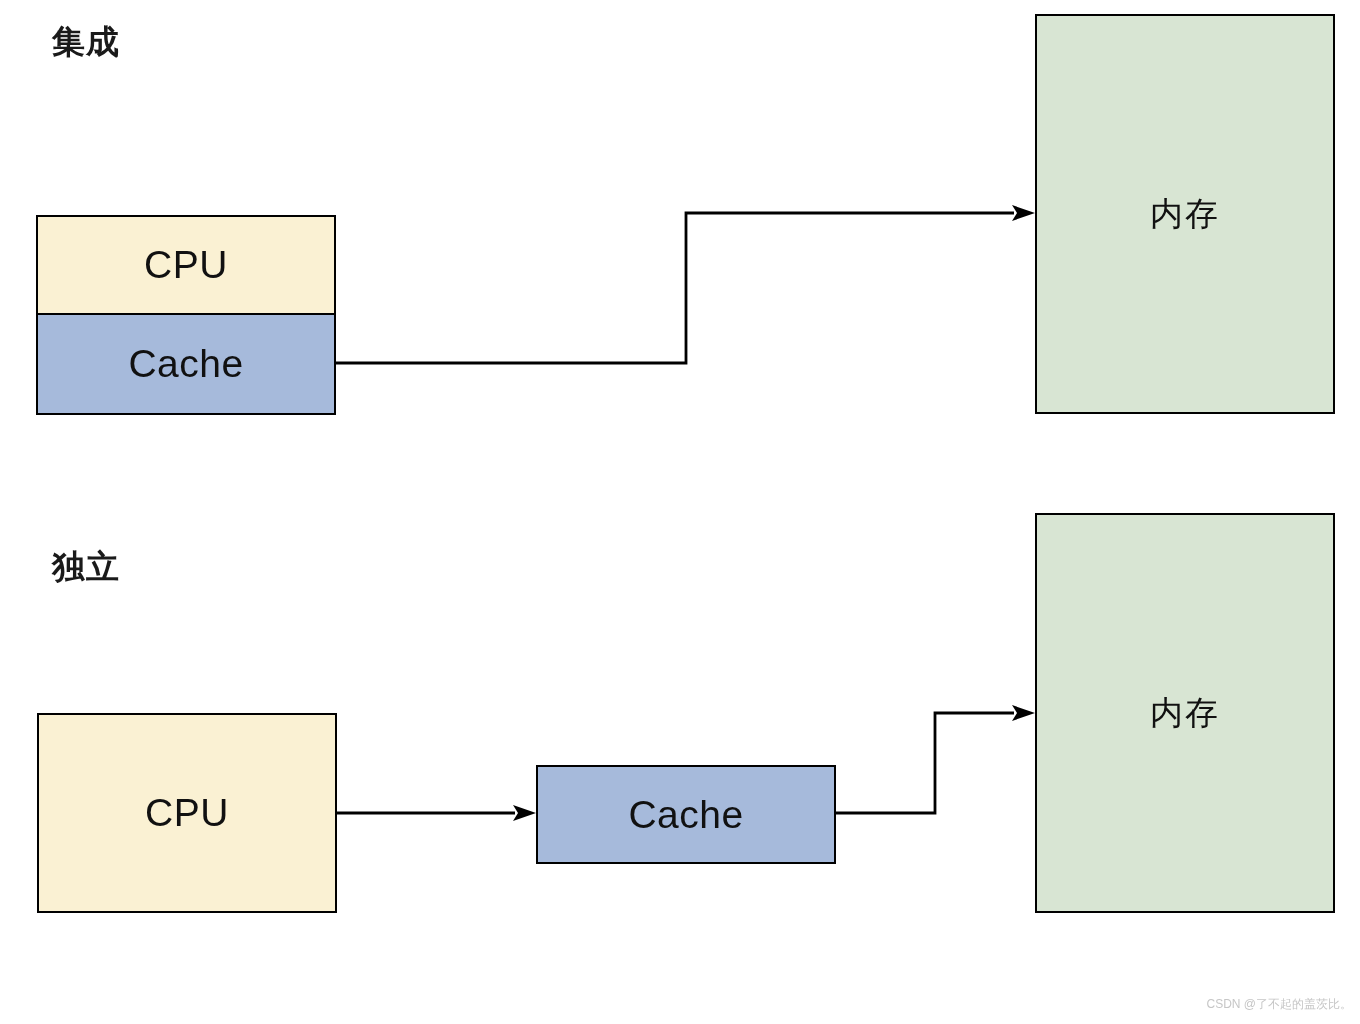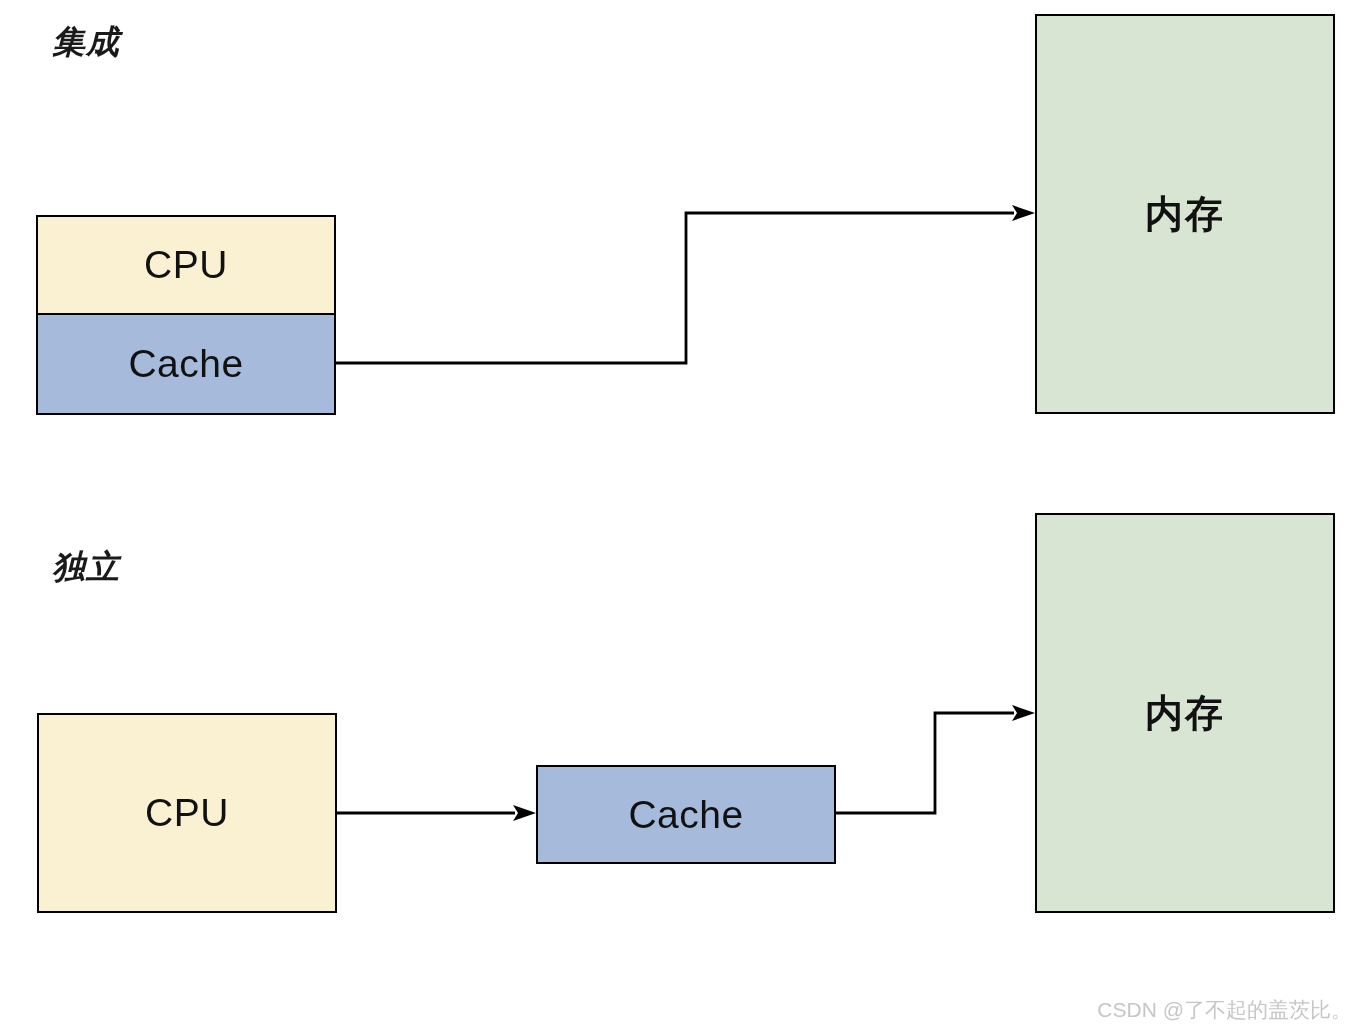--- a/index.html
+++ b/index.html
@@ -12,39 +12,38 @@
     font-family: "Liberation Sans", "DejaVu Sans", sans-serif;
     color: #111111;
   }
 
   .section-label {
     position: absolute;
     font-size: 33px;
     font-weight: 600;
     color: #1a1a1a;
     letter-spacing: 1px;
-    font-style: italic;
   }
   .label-integrated { left: 52px; top: 20px; }
   .label-separate   { left: 52px; top: 545px; }
 
   .box {
     position: absolute;
     box-sizing: border-box;
     border: 2.5px solid #000000;
     display: flex;
     align-items: center;
     justify-content: center;
   }
   .box-label {
     font-size: 39px;
     color: #111111;
     letter-spacing: 0.5px;
   }
-  .cjk-label { font-size: 38px; letter-spacing: 2px; font-weight: bold; }
+  .cjk-label { font-size: 33px; letter-spacing: 2px; }
 
   
   .stack {
     position: absolute;
     left: 36px; top: 215px;
     width: 300px; height: 200px;
     box-sizing: border-box;
     border: 2.5px solid #000000;
     display: flex;
     flex-direction: column;
@@ -82,21 +81,21 @@
     position: absolute;
     left: 0; top: 976px;
     width: 100%;
     text-align: center;
     font-size: 26px;
     color: #b4b4b4;
   }
   .watermark {
     position: absolute;
     right: 8px; top: 996px;
-    font-size: 21px;
+    font-size: 12px;
     color: #c6c6c6;
     text-shadow: 1px 1px 0 rgba(255,255,255,0.9);
   }
 </style>
 </head>
 <body>
 
 <div class="canvas">
 
   <div class="section-label label-integrated">集成</div>

